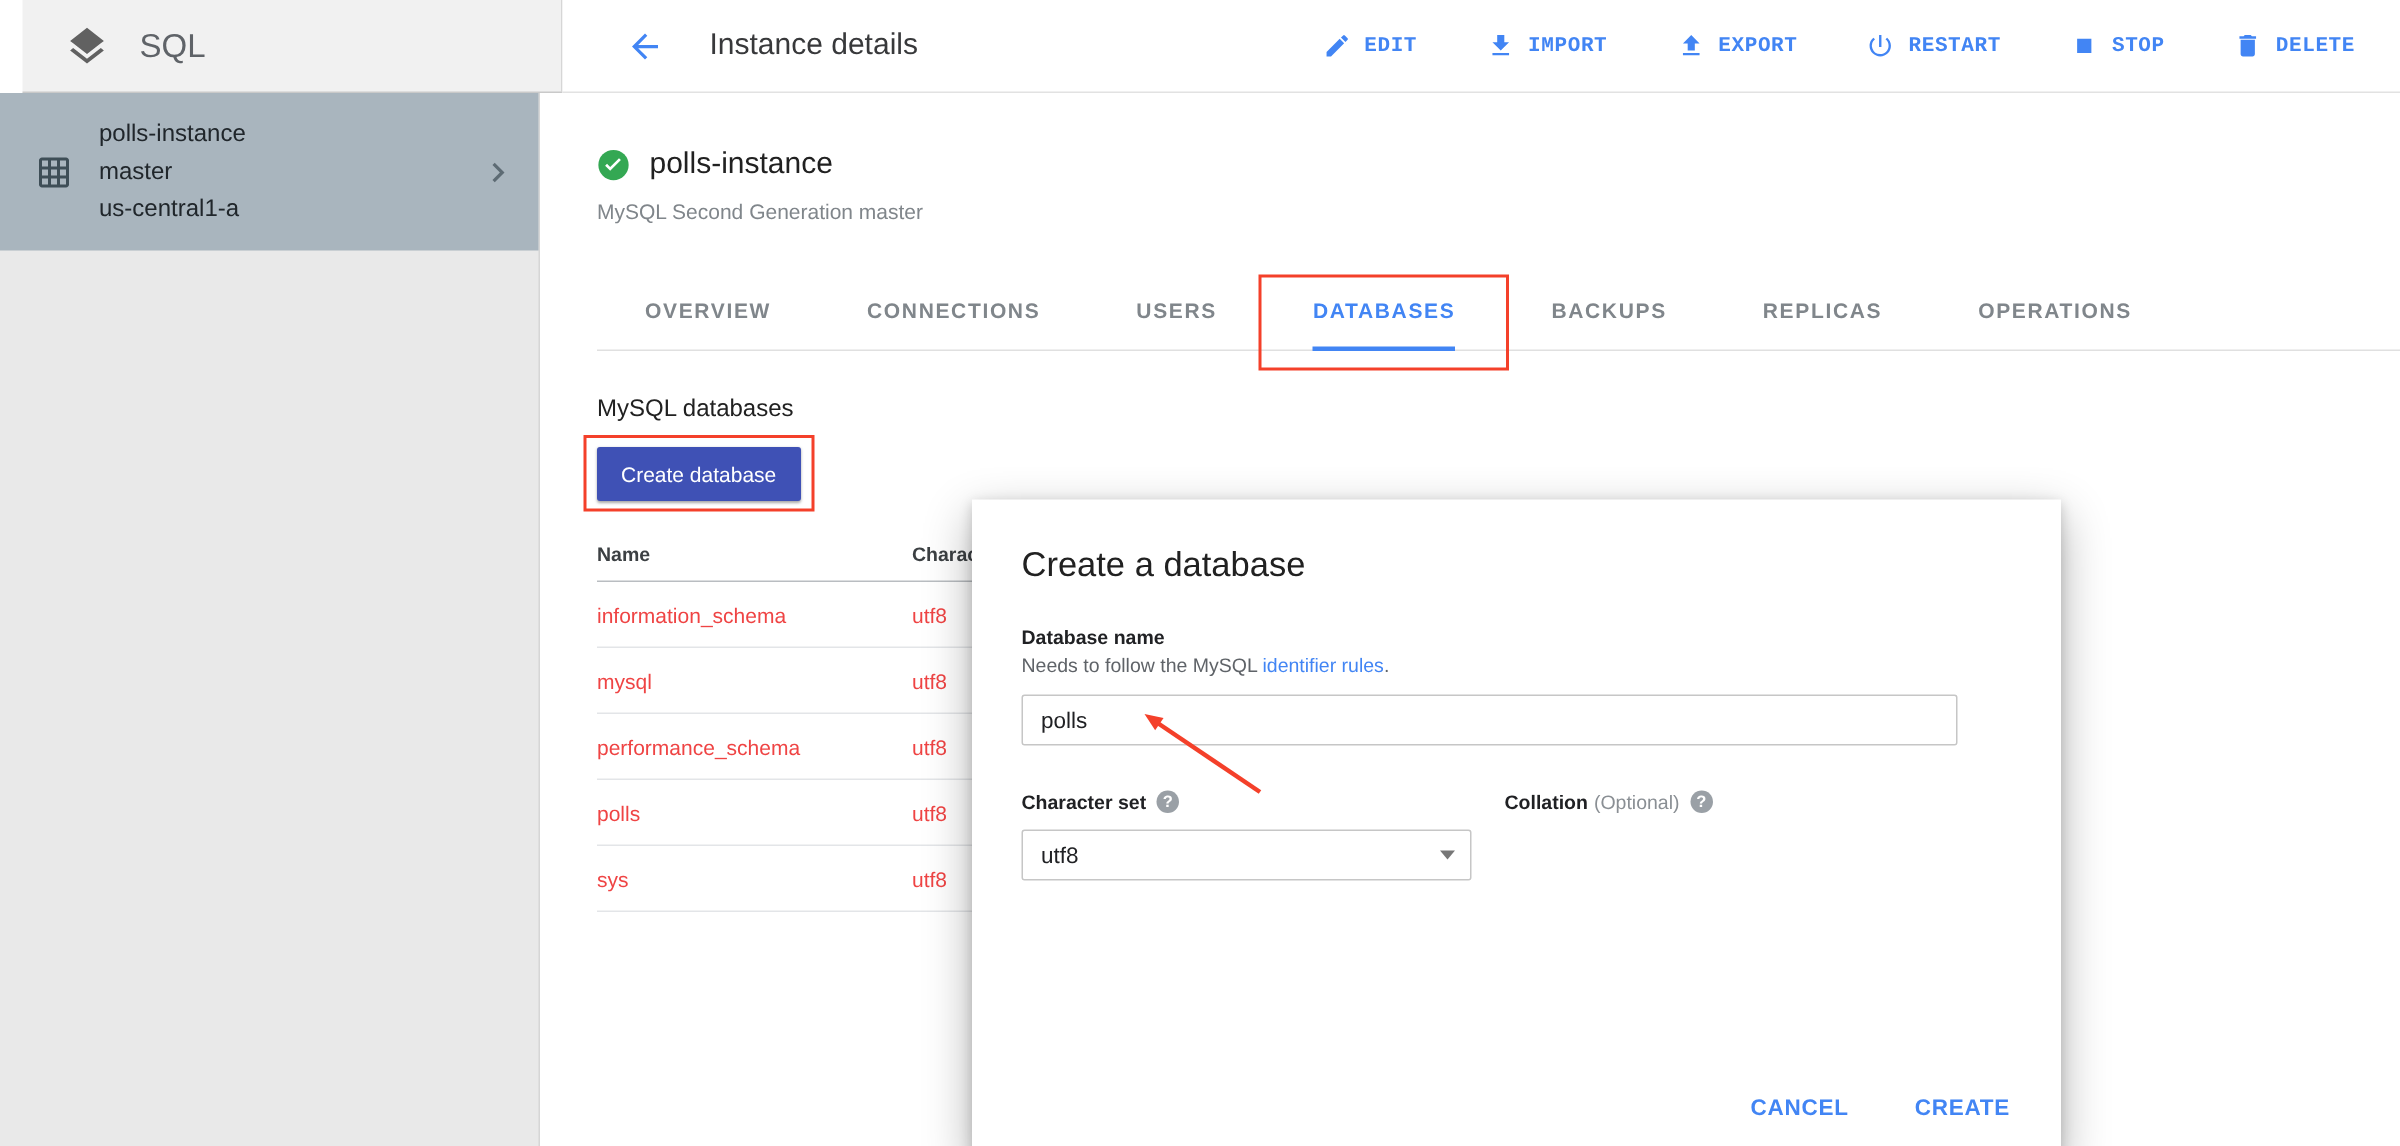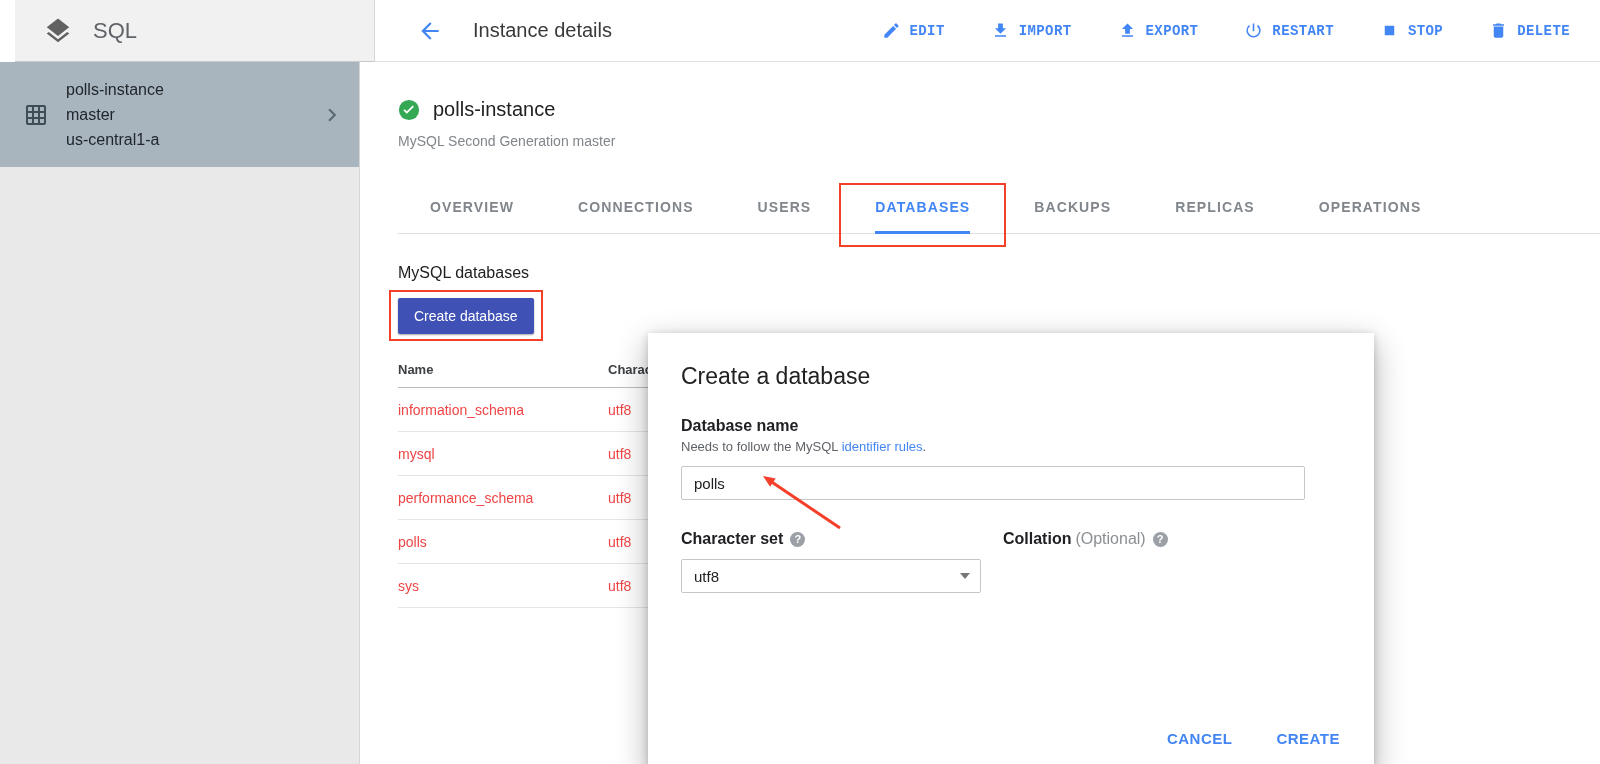--- a/index.html
+++ b/index.html
@@ -65,21 +65,21 @@
   .db-table{margin-top:22px;width:700px;border-collapse:collapse;}
   .db-table th{text-align:left;font-size:13px;font-weight:600;color:#3c4043;padding:6px 0 10px;
         border-bottom:1px solid #b9bdc1;}
   .db-table td{font-size:14px;color:#ef4444;height:43px;border-bottom:1px solid #e3e5e8;padding:0;}
   .col-name{width:210px;}
 
   
   .dialog{position:absolute;left:648px;top:333px;width:726px;height:440px;box-sizing:border-box;background:#fff;
         box-shadow:0 10px 30px rgba(0,0,0,.3),0 2px 8px rgba(0,0,0,.18);padding:30px 69px 0 33px;z-index:20;}
   .dialog-title{font-size:23px;font-weight:400;color:#212121;margin:0;}
-  .field-label{margin-top:27px;font-size:16px;font-weight:700;color:#202124;display:flex;align-items:center;}
+  .field-label{margin-top:27px;font-size:13px;font-weight:700;color:#202124;display:flex;align-items:center;}
   .field-hint{margin-top:4px;font-size:13px;color:#5f6368;}
   .hint-link{color:var(--accent-blue);cursor:pointer;text-decoration:none;}
   .name-input{margin-top:12px;width:100%;height:34px;box-sizing:border-box;border:1px solid #c6c6c6;
         border-radius:2px;padding:0 12px;font-family:inherit;font-size:15px;color:#202124;outline:none;}
   .select-row{margin-top:30px;display:flex;gap:22px;}
   .select-col .field-label{margin-top:0;}
   .optional{color:#8a8f94;font-weight:400;margin-left:4px;}
   .help{width:15px;height:15px;border-radius:50%;background:#9aa0a6;color:#fff;font-size:11px;font-weight:700;
         display:inline-flex;align-items:center;justify-content:center;margin-left:7px;cursor:pointer;}
   .help::after{content:"?";}

